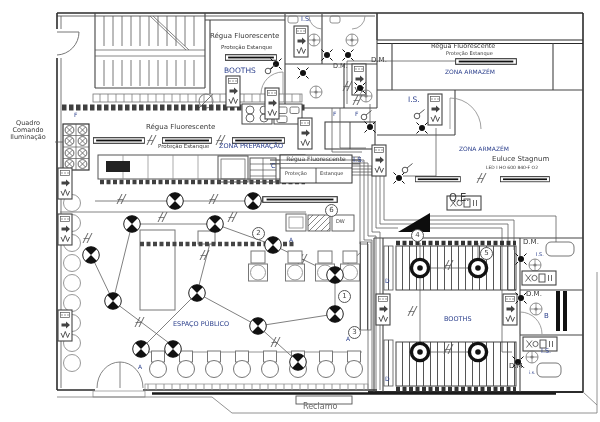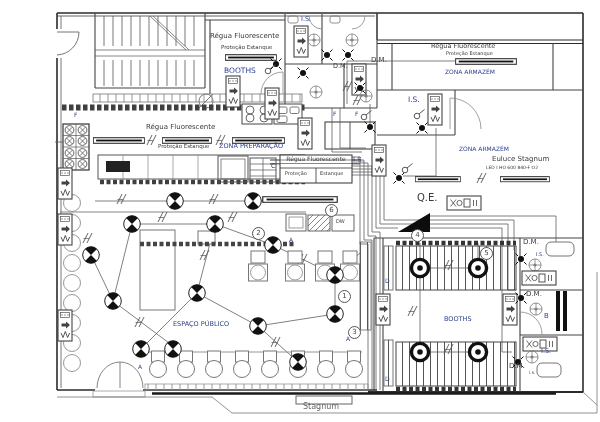--- a/index.html
+++ b/index.html
@@ -5,21 +5,21 @@
   html,body{margin:0;padding:0;background:#fff;}
   #plan{position:relative;width:600px;height:422px;background:#fff;overflow:hidden;
         font-family:"DejaVu Sans",sans-serif;}
   #plan svg{position:absolute;left:0;top:0;}
   .lbl{position:absolute;white-space:nowrap;color:#3a3a3a;line-height:1.1;}
   .blue{color:#2b3f8c;}
   .gray{color:#666;}
   .ctr{text-align:center;white-space:normal;}
   .fs45{font-size:4.5px;} .fs5{font-size:5px;} .fs55{font-size:5.5px;}
   .fs6{font-size:6px;} .fs65{font-size:6.5px;} .fs7{font-size:7px;}
-  .fs75{font-size:7.5px;} .fs8{font-size:8px;} .fs10{font-size:10px;}
+  .fs75{font-size:7.5px;} .fs8{font-size:8px;} .fs10{font-size:10px;margin-left:32px;}
   .circ{display:inline-block;width:11px;height:11px;border:1px solid #555;
         border-radius:50%;font-size:7px;line-height:11px;text-align:center;
         color:#444;background:#fff;}
 </style>
 </head>
 <body>
 
 <div id="plan">
 <svg width="600" height="422" viewBox="0 0 600 422">
   <defs>
@@ -373,40 +373,41 @@
   <g>
     <rect x="145" y="384" width="223" height="6" fill="url(#ticks)" stroke="#888" stroke-width="0.7"></rect>
     <path d="M152,393.5 H556" stroke="#1a1a1a" stroke-width="2.6" fill="none"></path>
     <path d="M57,397 H212" stroke="#777" stroke-width="0.8" fill="none"></path>
     <path d="M212,397 L232,413 H597 V272" stroke="#777" stroke-width="0.8" fill="none"></path>
     <path d="M583,392 L597,405" stroke="#777" stroke-width="0.8" fill="none"></path>
     <rect x="296" y="396" width="56" height="8" fill="#fff" stroke="#555" stroke-width="0.9"></rect>
   </g>
 </svg>
 
+<div class="lbl ctr fs65" style="left:2px;top:120px;width:52px;">Quadro Comando Iluminação</div>
 <div class="lbl blue fs6" style="left:74px;top:112px;">F</div>
 
 <div class="lbl fs7" style="left:146px;top:124px;">Régua Fluorescente</div>
 <div class="lbl fs55" style="left:158px;top:143px;">Proteção Estanque</div>
 <div class="lbl blue fs65" style="left:219px;top:143px;">ZONA PREPARAÇÃO</div>
 
 <div class="lbl fs7" style="left:210px;top:33px;">Régua Fluorescente</div>
 <div class="lbl fs55" style="left:221px;top:44px;">Proteção Estanque</div>
 <div class="lbl blue fs75" style="left:224px;top:67px;">BOOTHS</div>
 
 <div class="lbl fs65" style="left:431px;top:43px;">Régua Fluorescente</div>
 <div class="lbl fs5" style="left:446px;top:51px;">Proteção Estanque</div>
 <div class="lbl blue fs6" style="left:445px;top:69px;">ZONA ARMAZÉM</div>
 <div class="lbl blue fs6" style="left:459px;top:146px;">ZONA ARMAZÉM</div>
 <div class="lbl fs7" style="left:492px;top:156px;">Euluce Stagnum</div>
 <div class="lbl fs45" style="left:486px;top:166px;">LED I HO 600 840-F O2</div>
 
 <div class="lbl blue fs65" style="left:173px;top:321px;">ESPAÇO PÚBLICO</div>
 <div class="lbl blue fs65" style="left:444px;top:304px;margin-top:12px;">BOOTHS</div>
-<div class="lbl gray fs8" style="left:303px;top:403px;">Stagnum</div>
+<div class="lbl gray fs8" style="left:303px;top:403px;">Reclamo</div>
 <div class="lbl fs10" style="left:417px;top:192px;">Q.E.</div>
 
 <div class="lbl ctr fs6" style="left:281px;top:156px;width:70px;">Régua Fluorescente</div>
 <div class="lbl fs5" style="left:285px;top:171px;">Proteção</div>
 <div class="lbl fs5" style="left:320px;top:171px;">Estanque</div>
 
 <div class="lbl blue fs65" style="left:301px;top:16px;">I.S.</div>
 <div class="lbl blue fs7" style="left:353px;top:157px;">I.S.</div>
 <div class="lbl blue fs75" style="left:408px;top:96px;">I.S.</div>
 <div class="lbl blue fs5" style="left:536px;top:252px;">I.S.</div>

